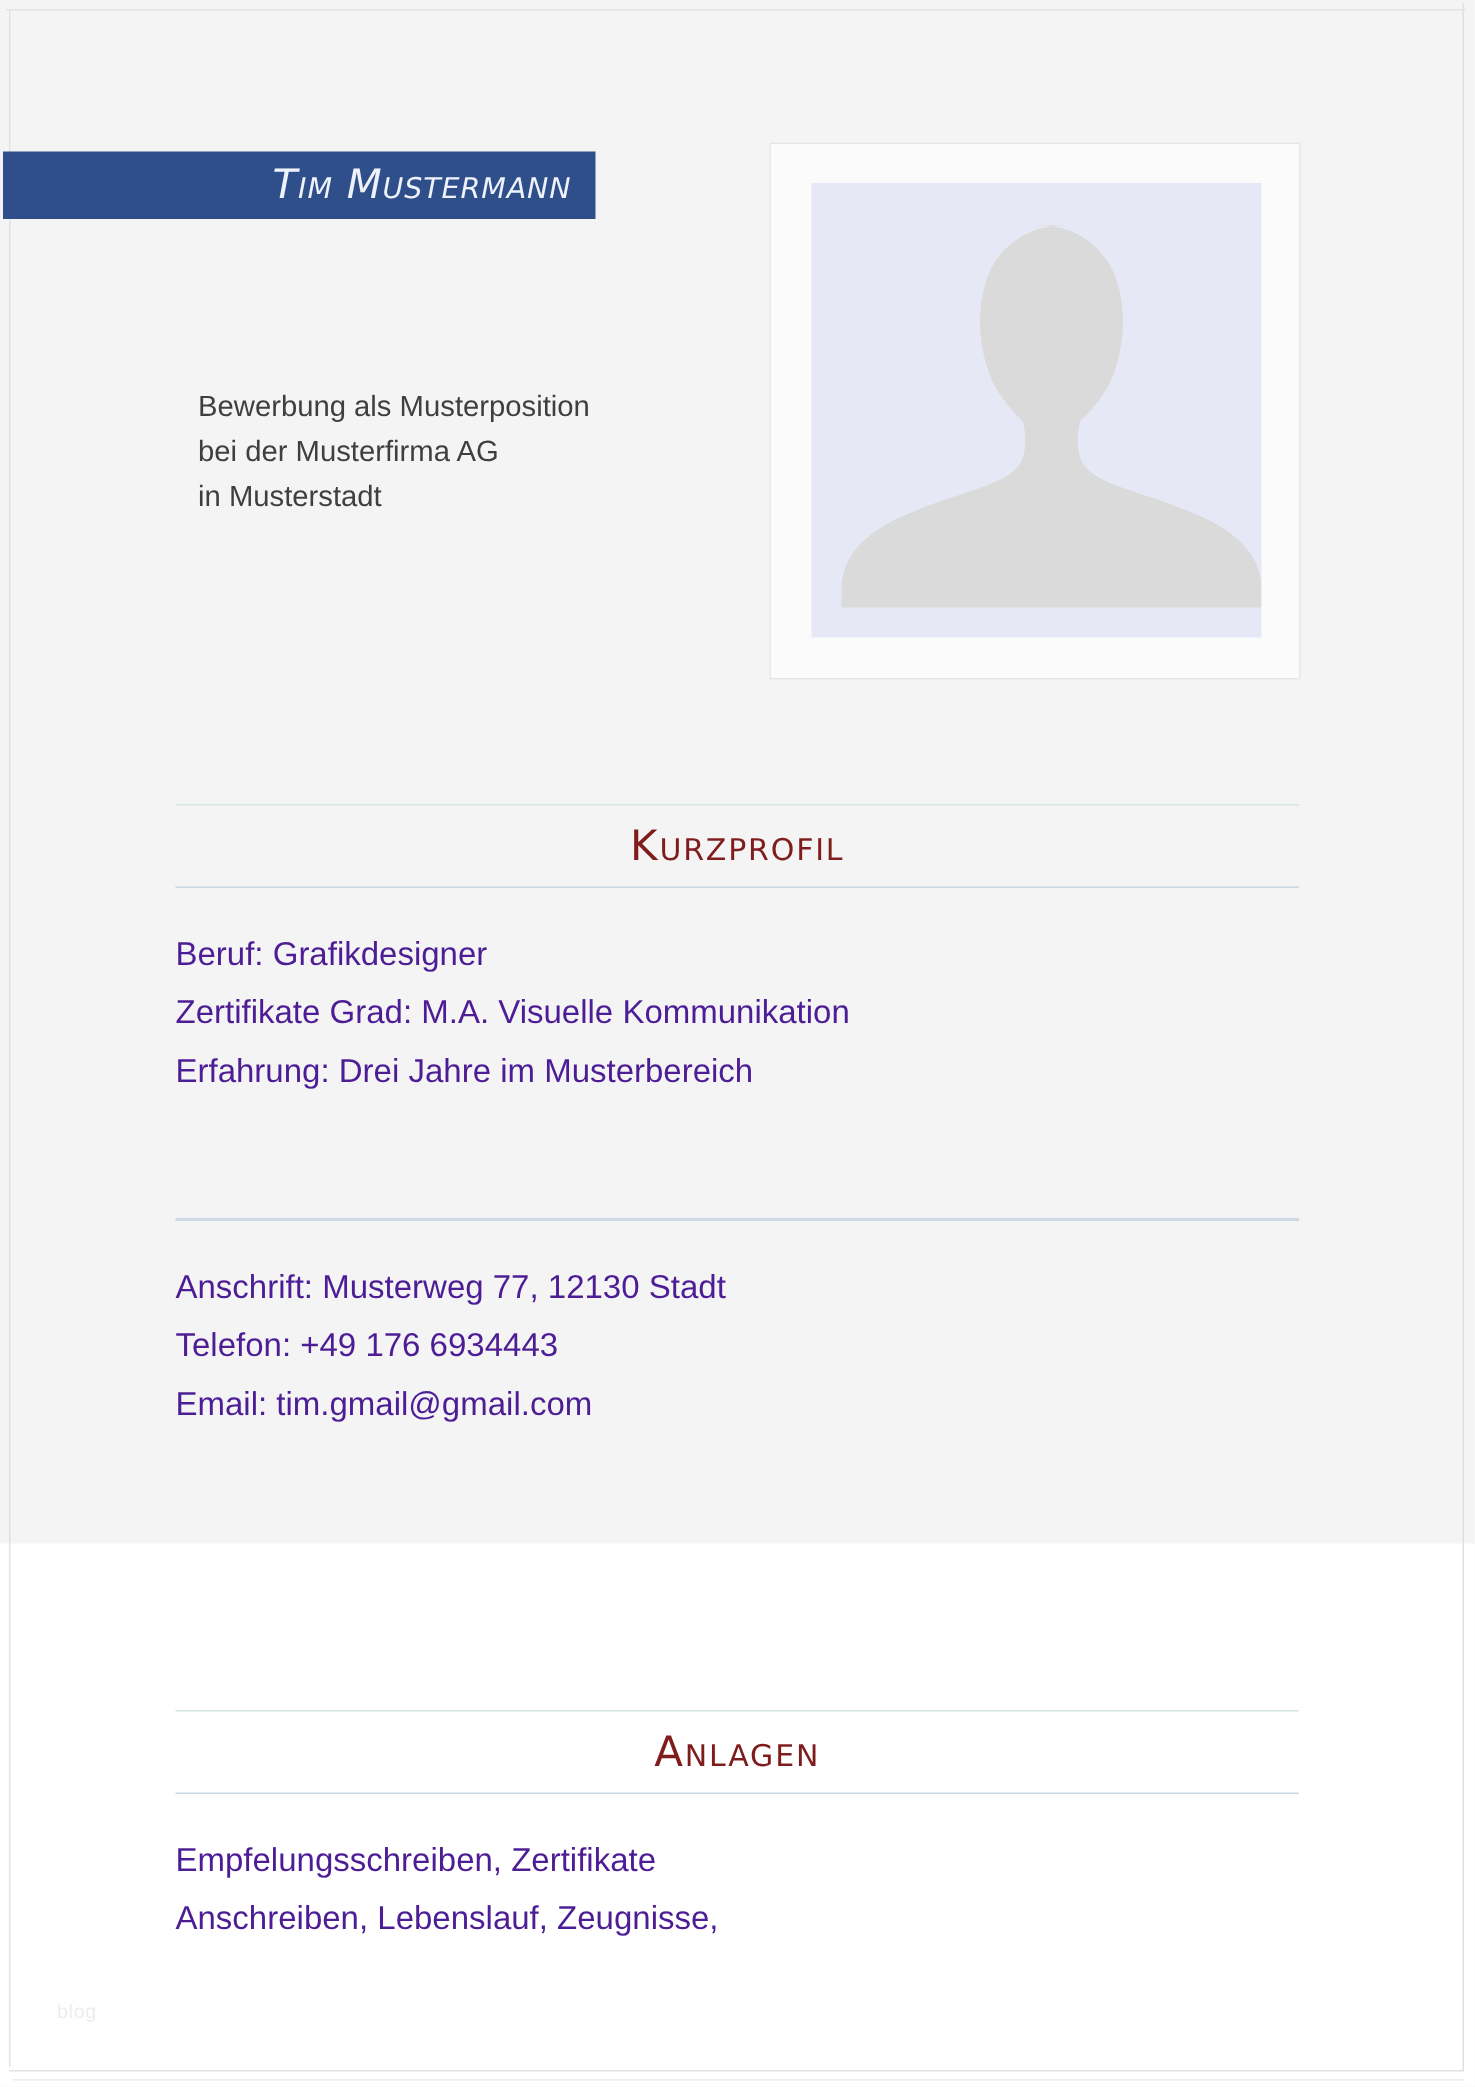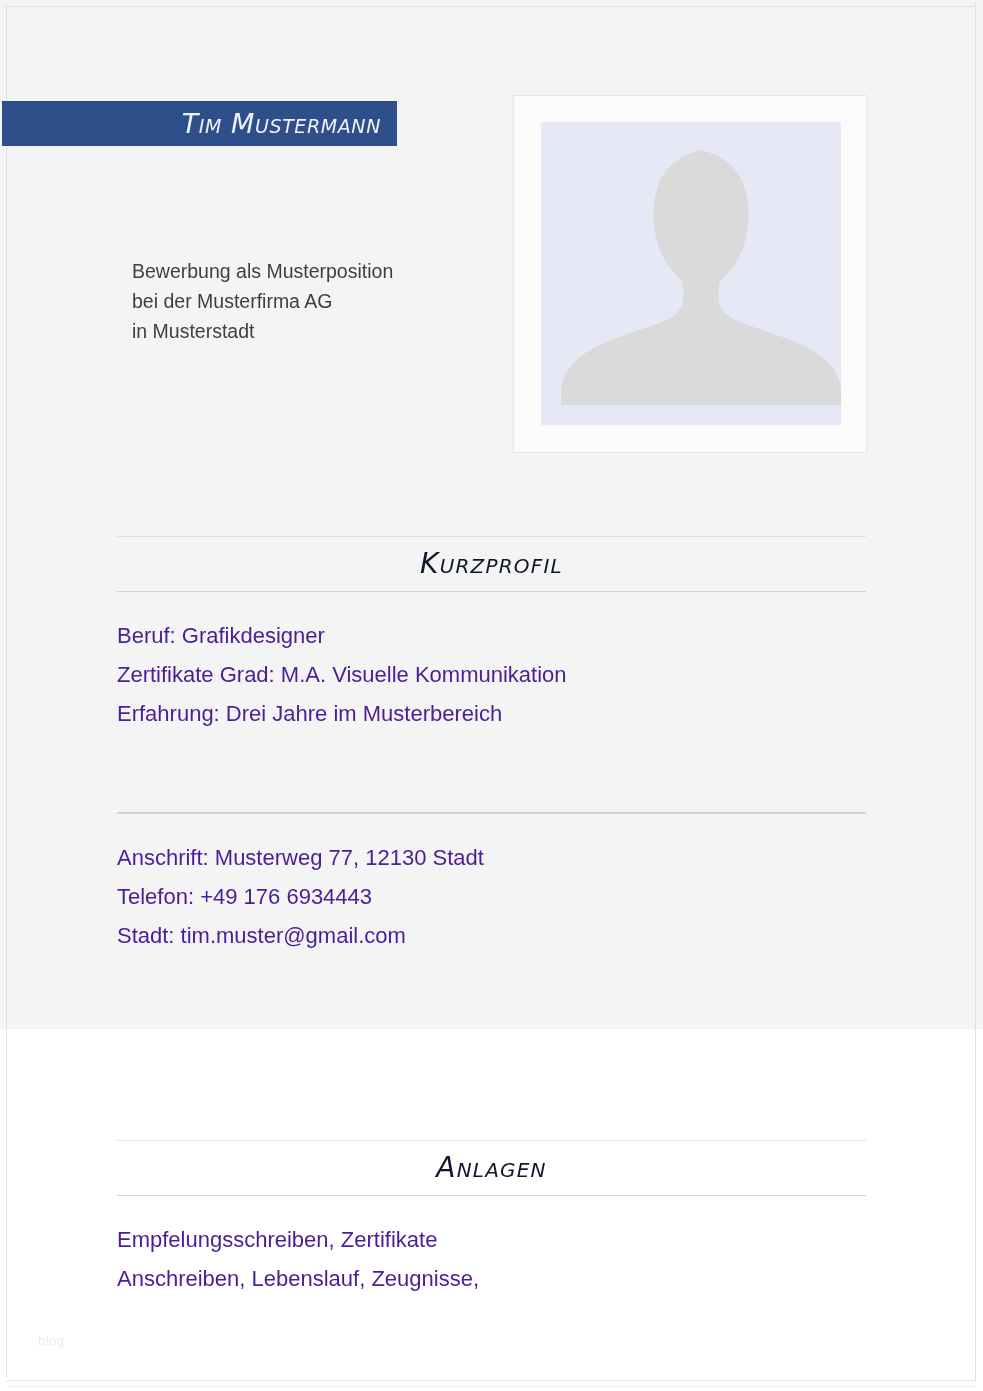--- a/index.html
+++ b/index.html
@@ -123,23 +123,22 @@
   }
   .rule {
     height: 1px;
     width: 100%;
   }
   .rule-mint   { background: #d4e6dd; }
   .rule-blue   { background: #c8d6e4; }
 
   .section-heading {
     text-align: center;
-    color: #0f172a;
+    color: #7f1d1d;
     font-family: "DejaVu Sans", sans-serif;
-    font-style: italic;
     font-variant: small-caps;
     font-weight: 400;
     font-size: 28px;
     letter-spacing: 1.2px;
     line-height: 54px;
     height: 54px;
   }
 
   .section-body {
     color: #4c1d95;
@@ -221,21 +220,21 @@
       <div>Erfahrung: Drei Jahre im Musterbereich</div>
     </div>
   </div>
 
   <div class="section" style="top:812px;">
     <div class="rule rule-blue"></div>
     <div class="rule rule-blue"></div>
     <div class="section-body">
       <div>Anschrift: Musterweg 77, 12130 Stadt</div>
       <div>Telefon: +49 176 6934443</div>
-      <div>Stadt: tim.muster@gmail.com</div>
+      <div>Email: tim.gmail@gmail.com</div>
     </div>
   </div>
 
   <div class="section" style="top:1140px;">
     <div class="rule rule-mint"></div>
     <div class="section-heading">Anlagen</div>
     <div class="rule rule-blue"></div>
     <div class="section-body">
       <div>Empfelungsschreiben, Zertifikate</div>
       <div>Anschreiben, Lebenslauf, Zeugnisse,</div>

